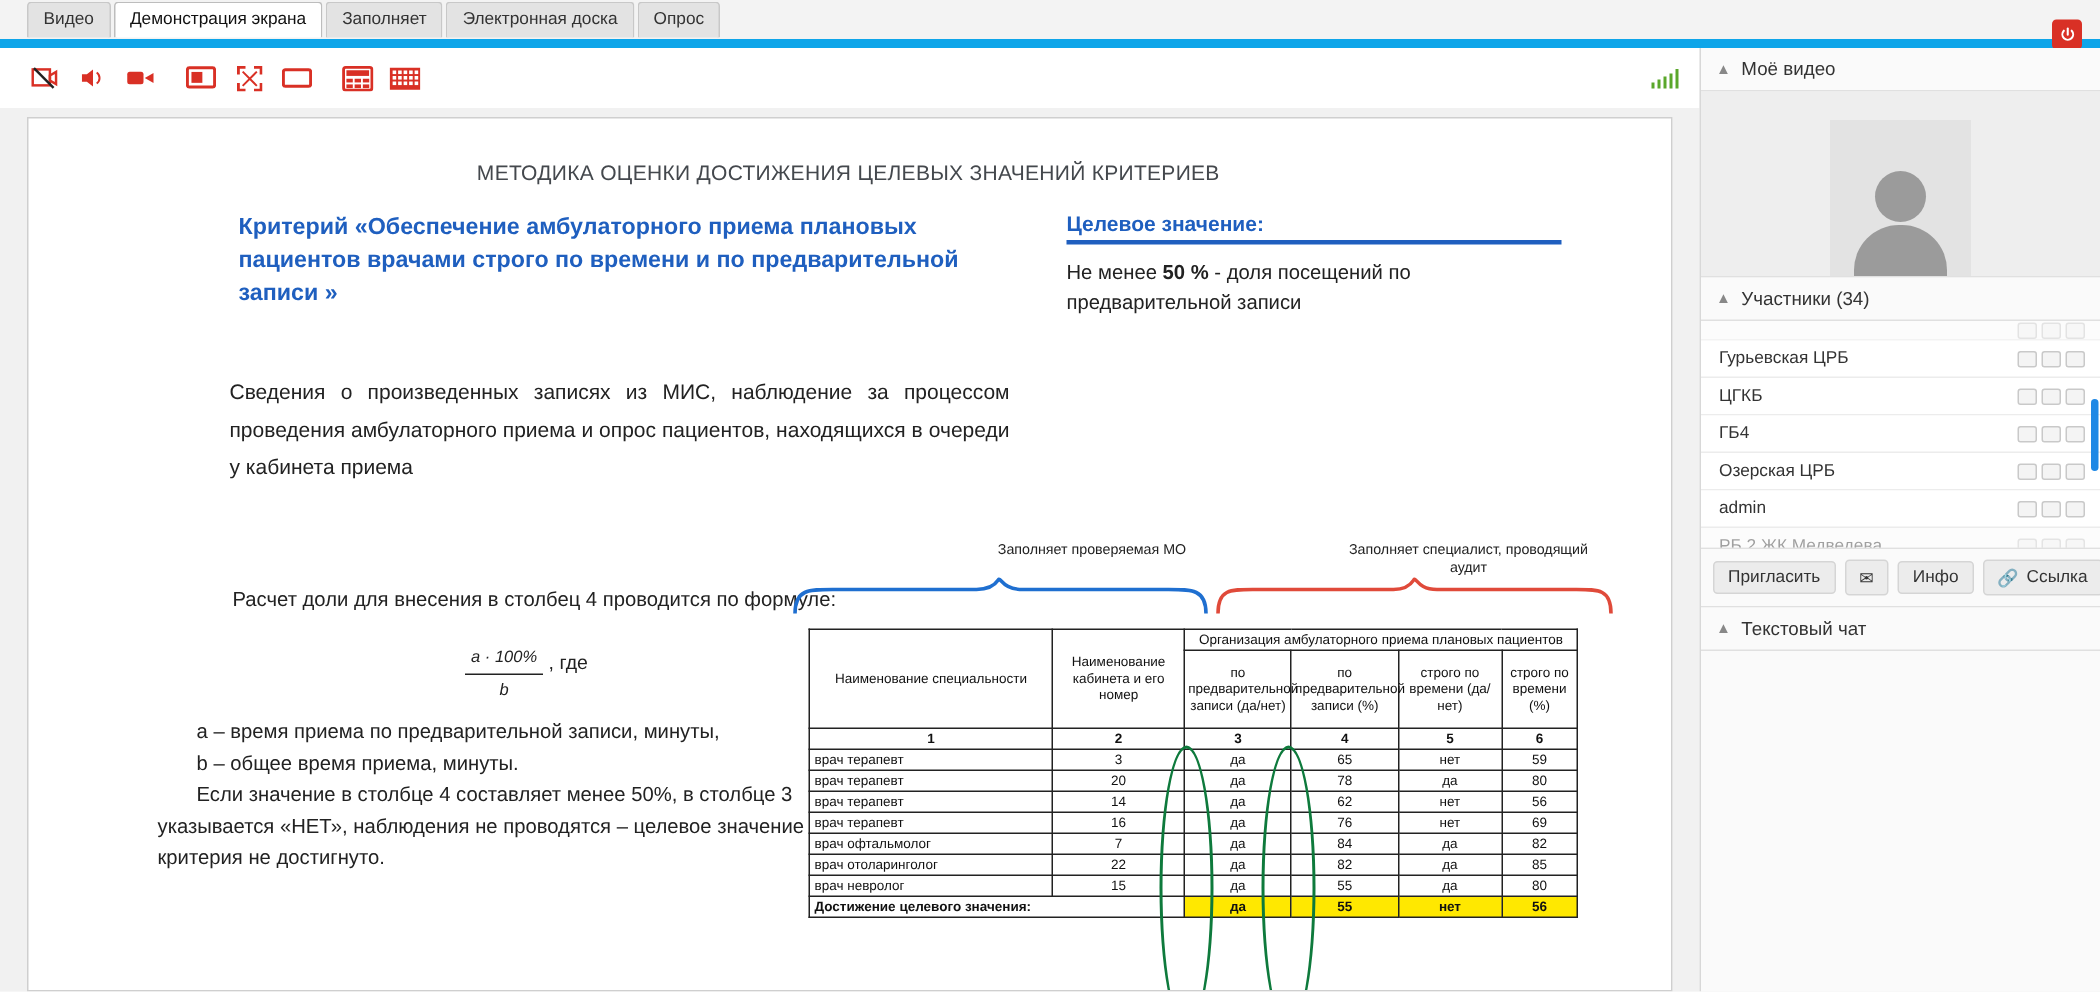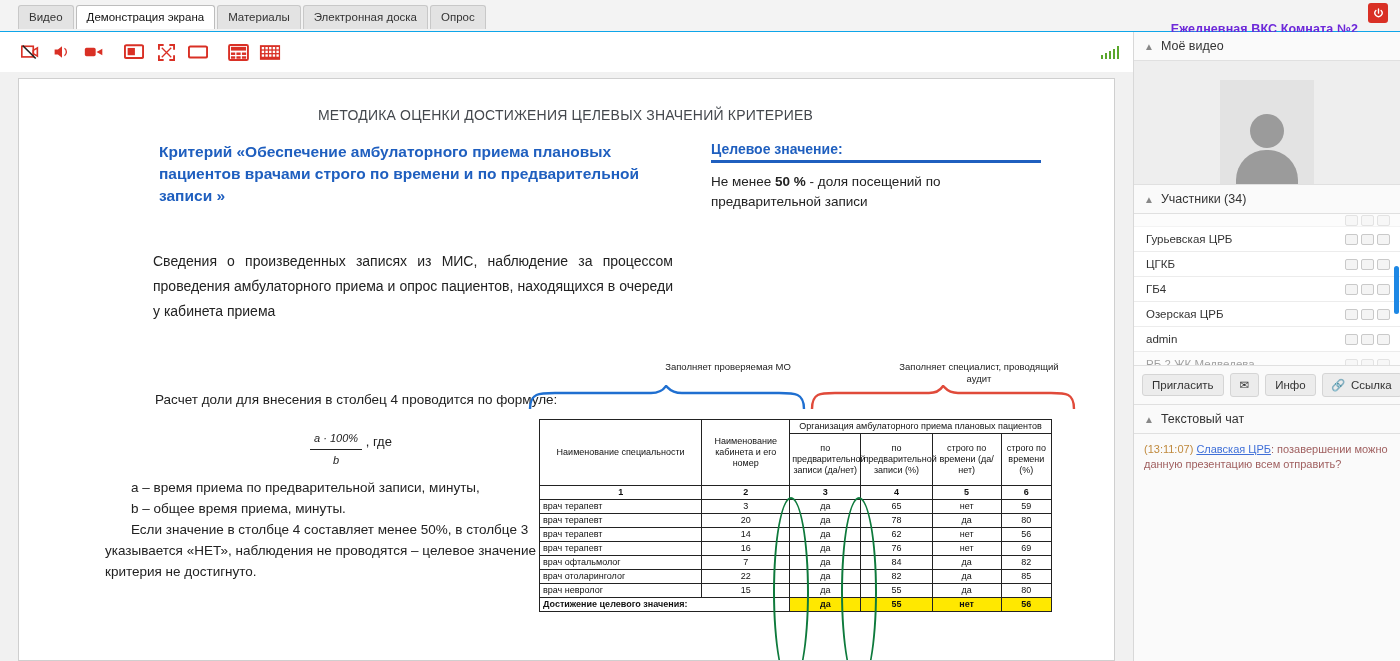--- a/index.html
+++ b/index.html
@@ -8,22 +8,22 @@
     width: 1400px; height: 661px;
     overflow: hidden;
     background: #f1f1f1;
     font-family: "Liberation Sans", sans-serif;
   }
   #app { position: relative; width: 1400px; height: 661px; background: #fff; }
 
   
   .topbar {
     position: absolute; top: 0; left: 0; right: 0; height: 32px;
-    background: #f3f3f3; border-bottom: 1px solid #0ea5e9;
-    display: flex; align-items: center;
+    background: #f3f3f3; border-bottom: 6px solid #0ea5e9;
+    display: flex; align-items: flex-start;
   }
   .tabs { display: flex; align-items: flex-end; padding-left: 18px; gap: 2px; }
   .tab {
     font-size: 11.5px; color: #333; padding: 5px 10px 5px 10px;
     background: #e3e3e3; border: 1px solid #c8c8c8; border-bottom: none;
     border-radius: 3px 3px 0 0; cursor: pointer; line-height: 13px;
     position: relative; top: 1px;
   }
   .tab.active { background: #ffffff; border-color: #bdbdbd; color: #111; }
   .topright {
@@ -175,21 +175,21 @@
 </style>
 </head>
 <body>
 
 <div id="app">
 
   <div class="topbar">
     <div class="tabs">
       <div class="tab">Видео</div>
       <div class="tab active">Демонстрация экрана</div>
-      <div class="tab">Материалы</div>
+      <div class="tab">Заполняет</div>
       <div class="tab">Электронная доска</div>
       <div class="tab">Опрос</div>
     </div>
     <div class="topright">
       <div class="room-title">Ежедневная ВКС Комната №2</div>
       <div class="power-btn">
         <svg width="11" height="11" viewBox="0 0 16 16">
             <path d="M8 1.5v6" stroke="#fff" stroke-width="2" fill="none" stroke-linecap="round"></path>
             <path d="M4.2 3.6a5.2 5.2 0 1 0 7.6 0" stroke="#fff" stroke-width="2" fill="none" stroke-linecap="round"></path>
           </svg>
@@ -512,19 +512,15 @@
       <div class="abtn" style="display:flex;align-items:center;gap:5px;">
         <span>🔗</span>
         <span>Ссылка</span>
       </div>
     </div>
 
     <div class="sect-head">
       <span class="chev">▲</span>
       <span>Текстовый чат</span>
     </div>
-    <div class="chat-body">
-      <span class="chat-time">(13:11:07)</span>
-      <a href="#">Славская ЦРБ</a><span>: позавершении можно данную презентацию всем отправить?</span>
-    </div>
 
   </div>
 </div>
 
 </body></html>

